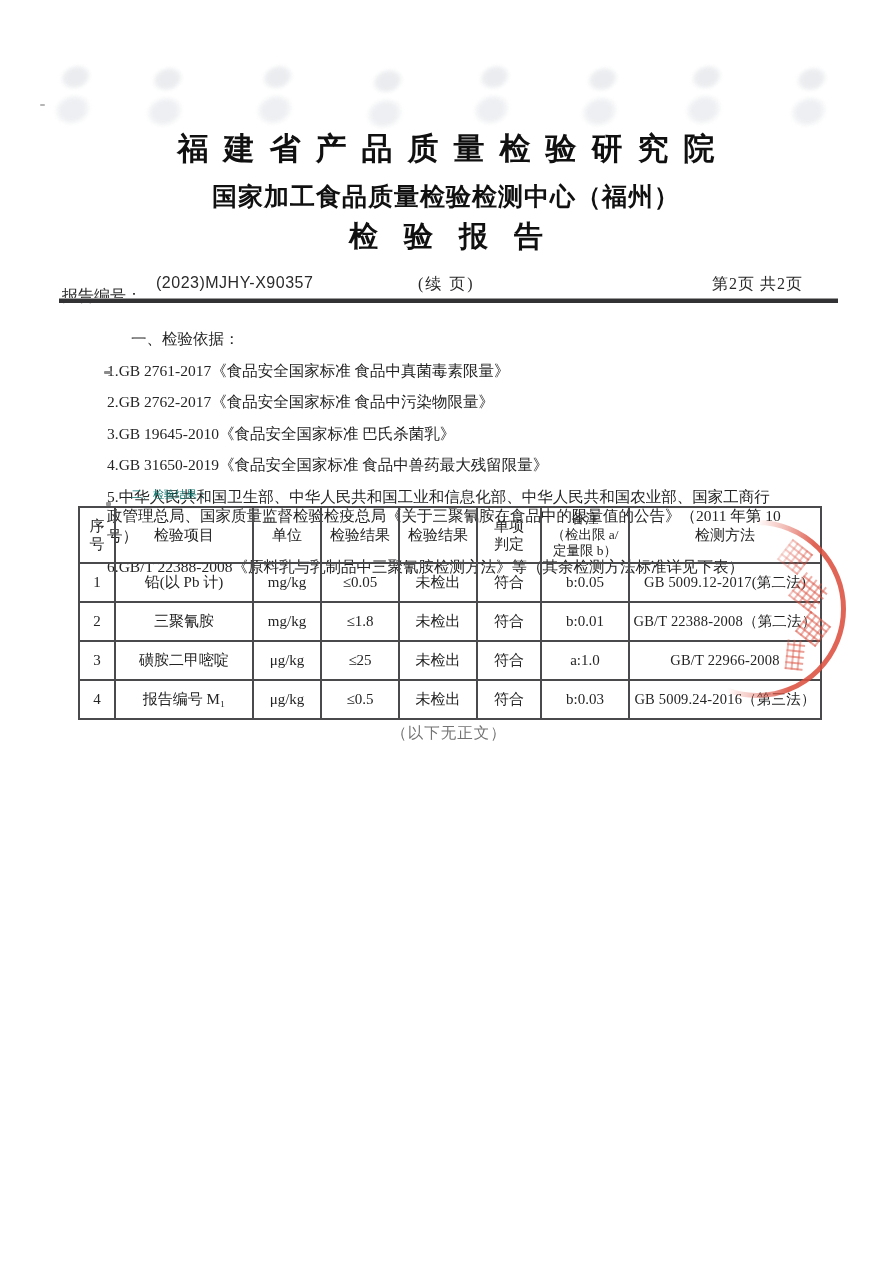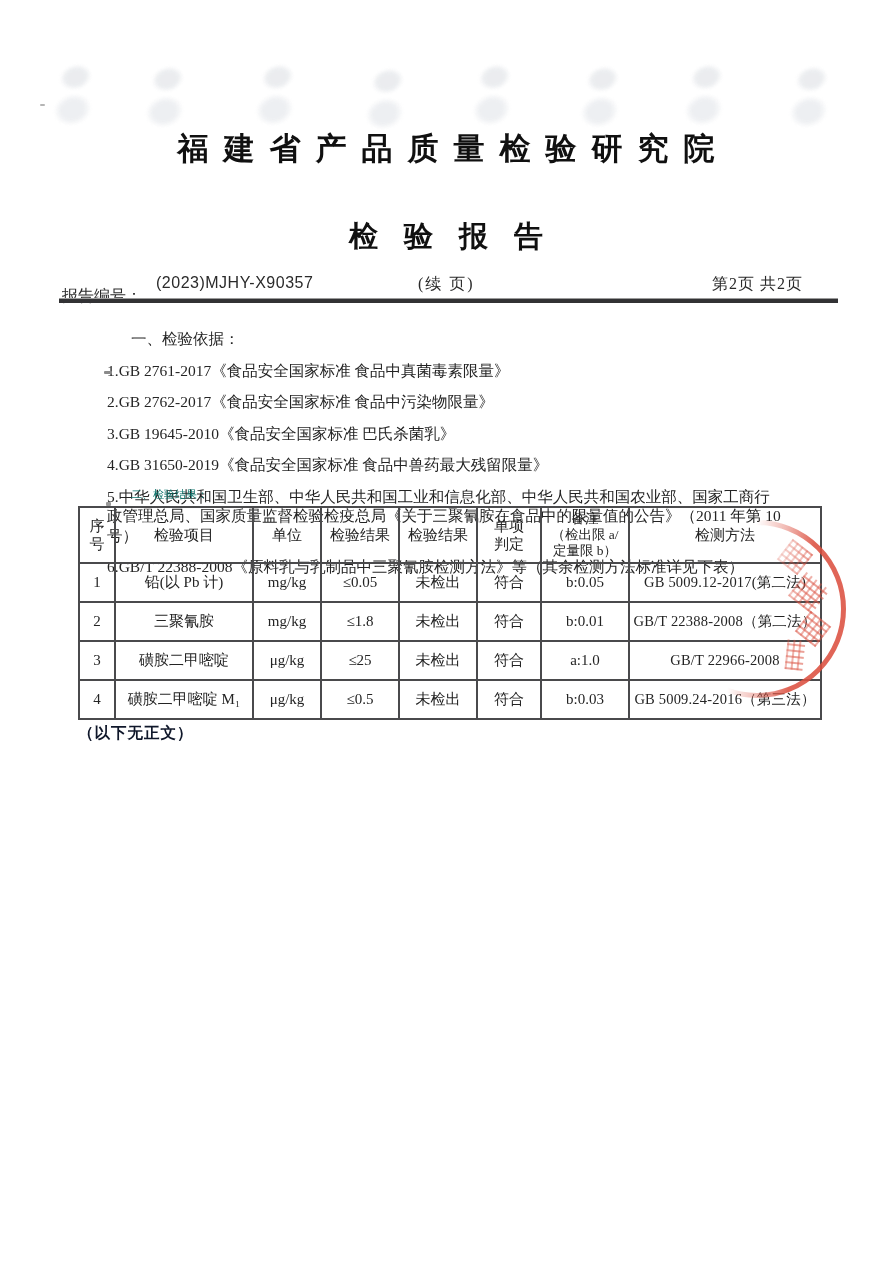--- a/index.html
+++ b/index.html
@@ -61,22 +61,22 @@
   table.results th, table.results td{
     border:2px solid #4a4a4c; text-align:center; vertical-align:middle;
     padding:0 2px; overflow:hidden;
   }
   table.results th{ font-weight:400; height:54px; white-space:pre-line; line-height:18px;}
   table.results td{ height:37px; }
   table.results th.small{ font-size:13.5px; line-height:16px; }
   td.al, th.al{ text-align:left; padding-left:10px; }
   td.method{ text-align:left; padding-left:12px; font-size:14.5px; letter-spacing:.2px;}
   .end-note{
-    position:absolute; left:78px; top:723px; width:742px; text-align:left;
-    font-size:15.5px; color:#0f172a; letter-spacing:1px;font-weight:bold;
+    position:absolute; left:78px; top:723px; width:742px; text-align:center;
+    font-size:15.5px; color:#737373; letter-spacing:1px;
   }
   
   .seal{
     position:absolute; left:660px; top:512px; width:200px; height:195px;
     pointer-events:none;
     -webkit-mask-image:linear-gradient(100deg, rgba(0,0,0,0) 42%, rgba(0,0,0,.45) 55%, #000 68%);
     mask-image:linear-gradient(100deg, rgba(0,0,0,0) 42%, rgba(0,0,0,.45) 55%, #000 68%);
   }
   .seal-ring{
     position:absolute; left:8px; top:8px; width:168px; height:168px;
@@ -108,20 +108,21 @@
   <div class="wm" style="left:48px;  top:62px;"></div>
   <div class="wm" style="left:140px; top:64px;"></div>
   <div class="wm" style="left:250px; top:62px;"></div>
   <div class="wm" style="left:360px; top:66px;"></div>
   <div class="wm" style="left:467px; top:62px;"></div>
   <div class="wm" style="left:575px; top:64px;"></div>
   <div class="wm" style="left:679px; top:62px;"></div>
   <div class="wm" style="left:784px; top:64px;"></div>
 
   <div class="org-name">福建省产品质量检验研究院</div>
+  <div class="center-name">国家加工食品质量检验检测中心（福州）</div>
   <div class="report-title">检验报告</div>
 
   <div class="meta-row">
     <span class="meta-label">报告编号：</span>
     <span class="meta-no">(2023)MJHY-X90357</span>
     <span class="meta-cont">(续 页)</span>
     <span class="meta-page">第2页  共2页</span>
   </div>
   <div class="head-rule"></div>
 
@@ -192,21 +193,21 @@
         <td class="al">磺胺二甲嘧啶</td>
         <td>μg/kg</td>
         <td>≤25</td>
         <td>未检出</td>
         <td>符合</td>
         <td>a:1.0</td>
         <td class="method">GB/T 22966-2008</td>
       </tr>
       <tr>
         <td>4</td>
-        <td class="al">磺胺二甲嘧啶 M₁</td>
+        <td class="al">报告编号 M₁</td>
         <td>μg/kg</td>
         <td>≤0.5</td>
         <td>未检出</td>
         <td>符合</td>
         <td>b:0.03</td>
         <td class="method">GB 5009.24-2016（第三法）</td>
       </tr>
     </tbody>
   </table>
 

